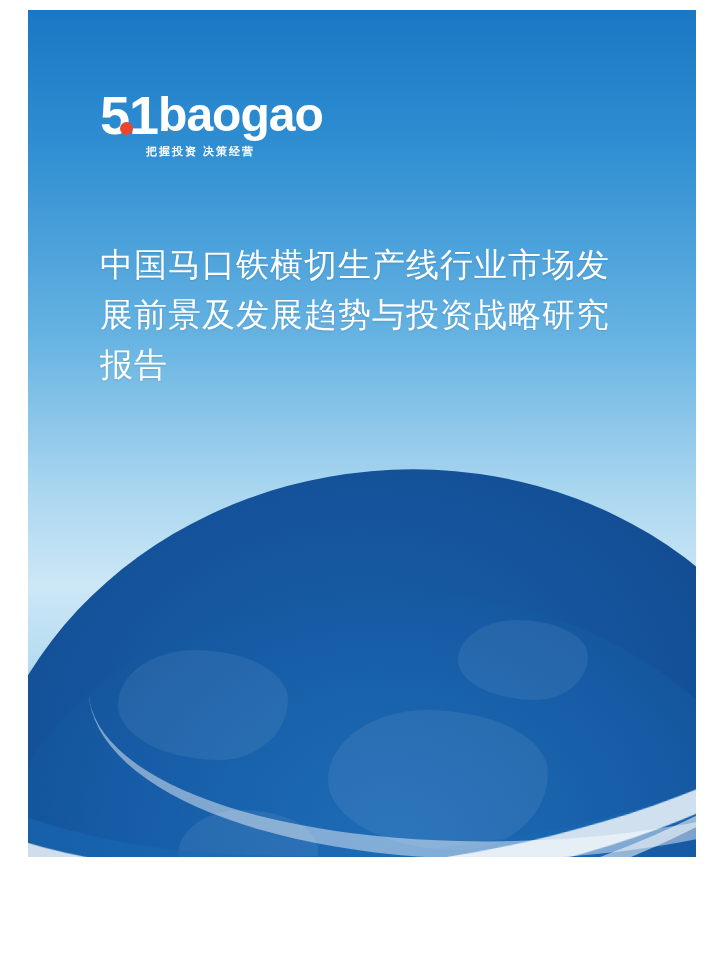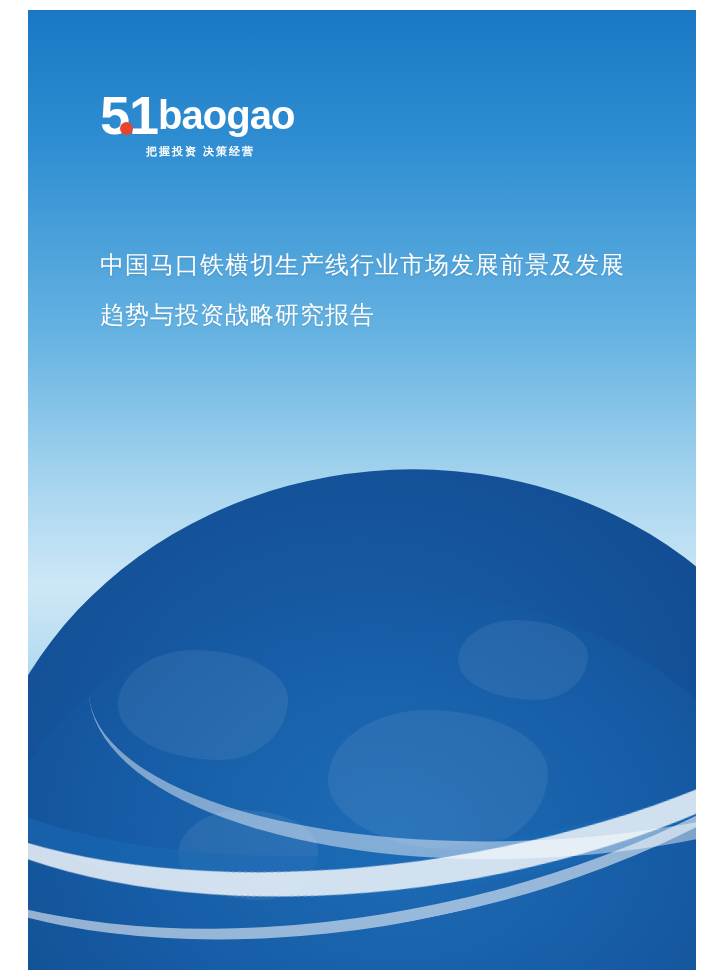--- a/index.html
+++ b/index.html
@@ -9,21 +9,21 @@
   }
   body {
     width: 724px;
     height: 980px;
     font-family: "Liberation Sans", sans-serif;
   }
 
   #cover {
     position: relative;
     width: 724px;
-    height: 980px;
+    height: 857px;
     overflow: hidden;
     background: #ffffff;
   }
 
   
   .canvas {
     position: absolute;
     left: 28px;
     top: 10px;
     width: 668px;
@@ -138,21 +138,21 @@
   .logo-dot {
     position: absolute;
     left: 20px;
     top: 34px;
     width: 13px;
     height: 13px;
     background: #e8452c;
     border-radius: 50%;
   }
   .logo-word {
-    font-size: 40px;
+    font-size: 48px;
     line-height: 54px;
     font-weight: bold;
     color: #ffffff;
     letter-spacing: -1px;
   }
   .logo-sub {
     position: absolute;
     left: 46px;
     top: 56px;
     font-size: 11px;
@@ -162,21 +162,21 @@
     white-space: nowrap;
   }
 
   
   .title {
     position: absolute;
     left: 72px;
     top: 230px;
     width: 540px;
     color: #ffffff;
-    font-size: 24px;
+    font-size: 33px;
     line-height: 50px;
     font-weight: normal;
     letter-spacing: 1px;
     text-shadow: 0 1px 2px rgba(0,0,0,0.12);
   }
 </style>
 </head>
 <body>
 
 <div id="cover">

